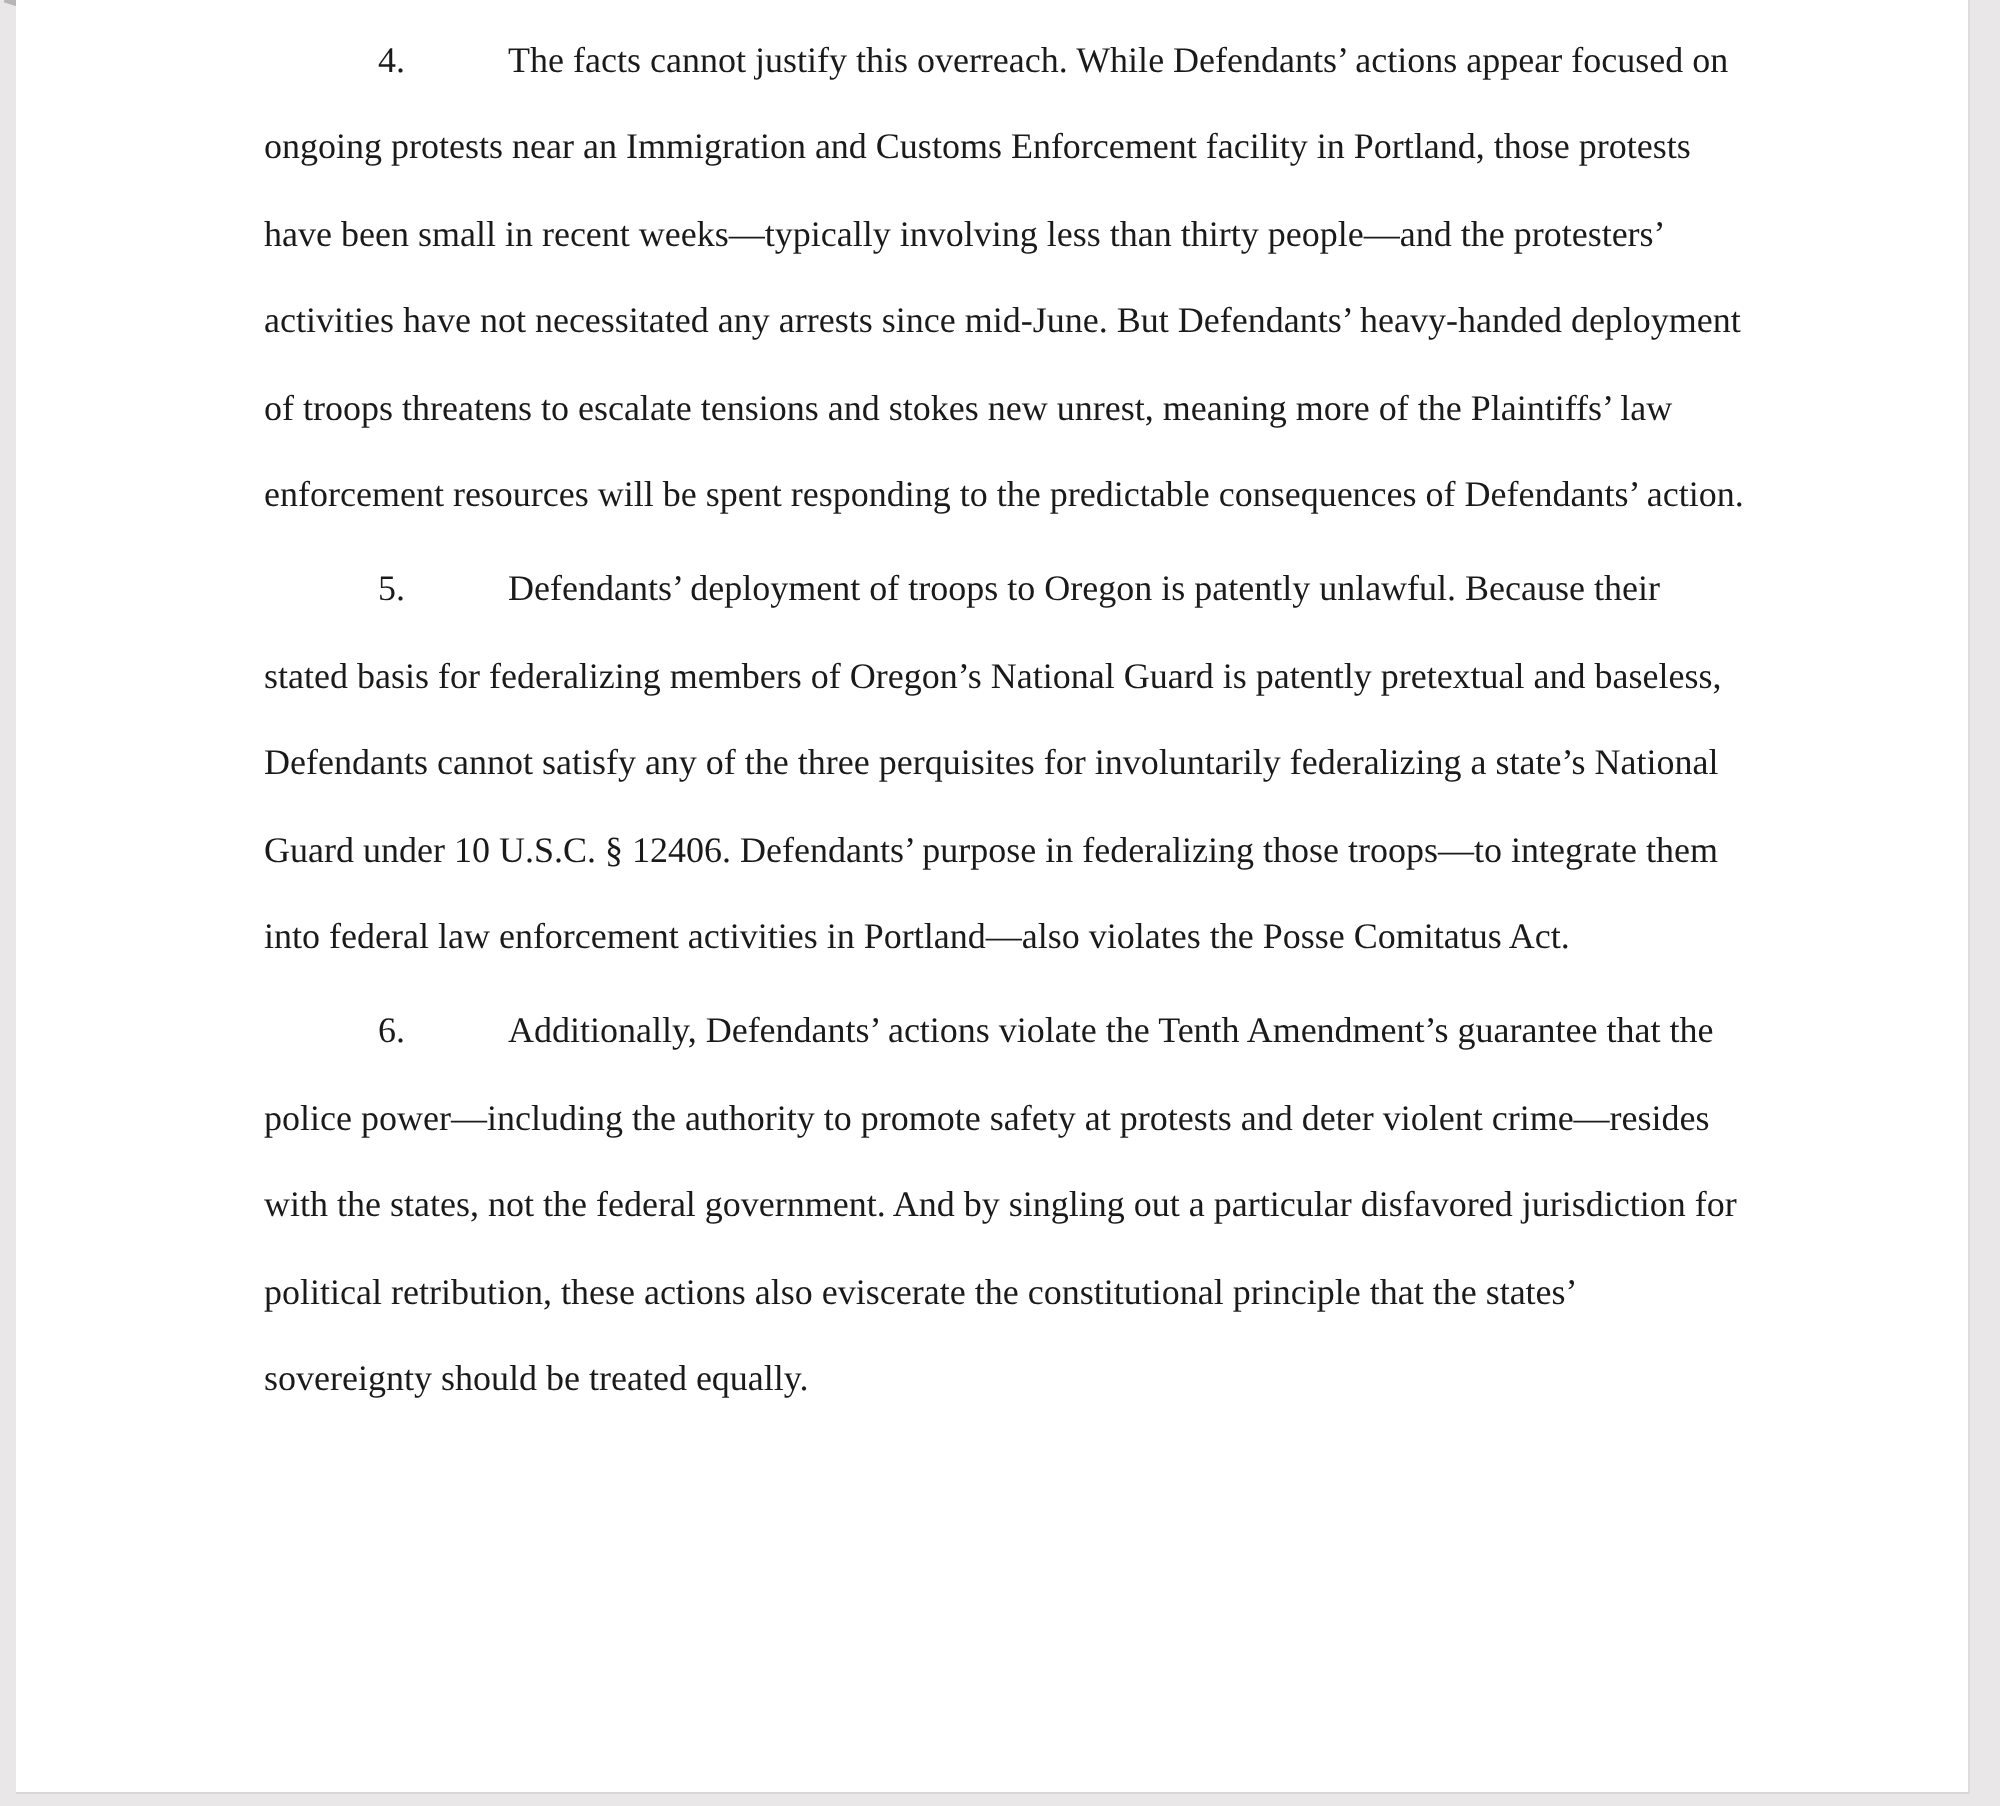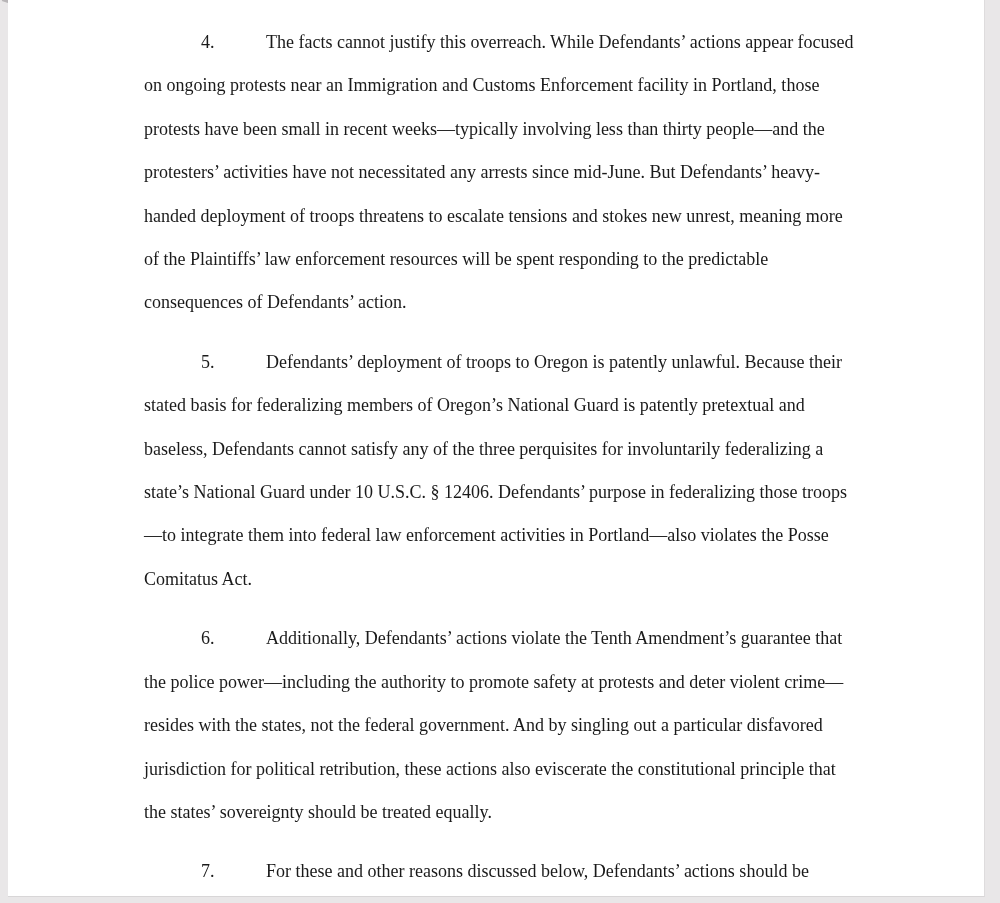--- a/index.html
+++ b/index.html
@@ -40,21 +40,21 @@
     left: 0;
     top: 0;
     right: 0;
     padding: 5px 108px 0 120px;
     color: #1a1a1a;
     font-size: 18px;
     line-height: 43.4px;
     text-align: left;
   }
   .para {
-    margin: 16px;
+    margin: 4px;
     text-indent: 57px;
     font-family: Liberation Serif, serif;
   }
   .pnum {
     display: inline-block;
     width: 65px;
     text-indent: 0;
   }
 </style>
 </head>
@@ -64,17 +64,16 @@
   <div class="edge-artifact"></div>
   <div class="paper">
     <div class="content">
 
       <p class="para"><span class="pnum">4.</span><span>The facts cannot justify this overreach. While Defendants’ actions appear focused on ongoing protests near an Immigration and Customs Enforcement facility in Portland, those protests have been small in recent weeks—typically involving less than thirty people—and the protesters’ activities have not necessitated any arrests since mid-June. But Defendants’ heavy-handed deployment of troops threatens to escalate tensions and stokes new unrest, meaning more of the Plaintiffs’ law enforcement resources will be spent responding to the predictable consequences of Defendants’ action.</span></p>
 
       <p class="para"><span class="pnum">5.</span><span>Defendants’ deployment of troops to Oregon is patently unlawful. Because their stated basis for federalizing members of Oregon’s National Guard is patently pretextual and baseless, Defendants cannot satisfy any of the three perquisites for involuntarily federalizing a state’s National Guard under 10 U.S.C. § 12406. Defendants’ purpose in federalizing those troops—to integrate them into federal law enforcement activities in Portland—also violates the Posse Comitatus Act.</span></p>
 
       <p class="para"><span class="pnum">6.</span><span>Additionally, Defendants’ actions violate the Tenth Amendment’s guarantee that the police power—including the authority to promote safety at protests and deter violent crime—resides with the states, not the federal government. And by singling out a particular disfavored jurisdiction for political retribution, these actions also eviscerate the constitutional principle that the states’ sovereignty should be treated equally.</span></p>
 
-      <p class="para"><span class="pnum">7.</span><span>For these and other reasons discussed below, Defendants’ actions should be declared unlawful and preliminarily and permanently enjoined.</span></p>
 
     </div>
   </div>
 </div>
 
 </body></html>

